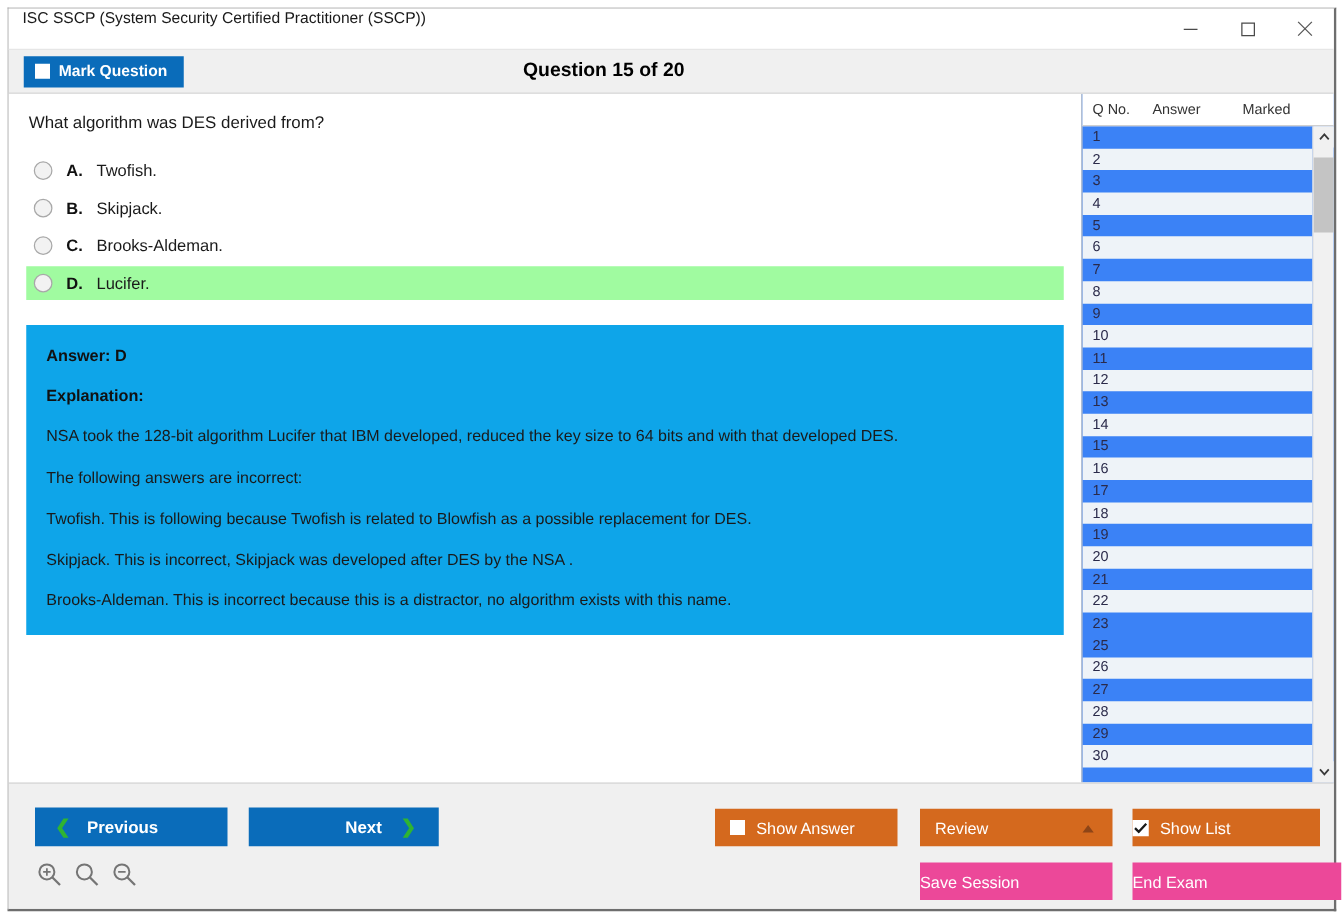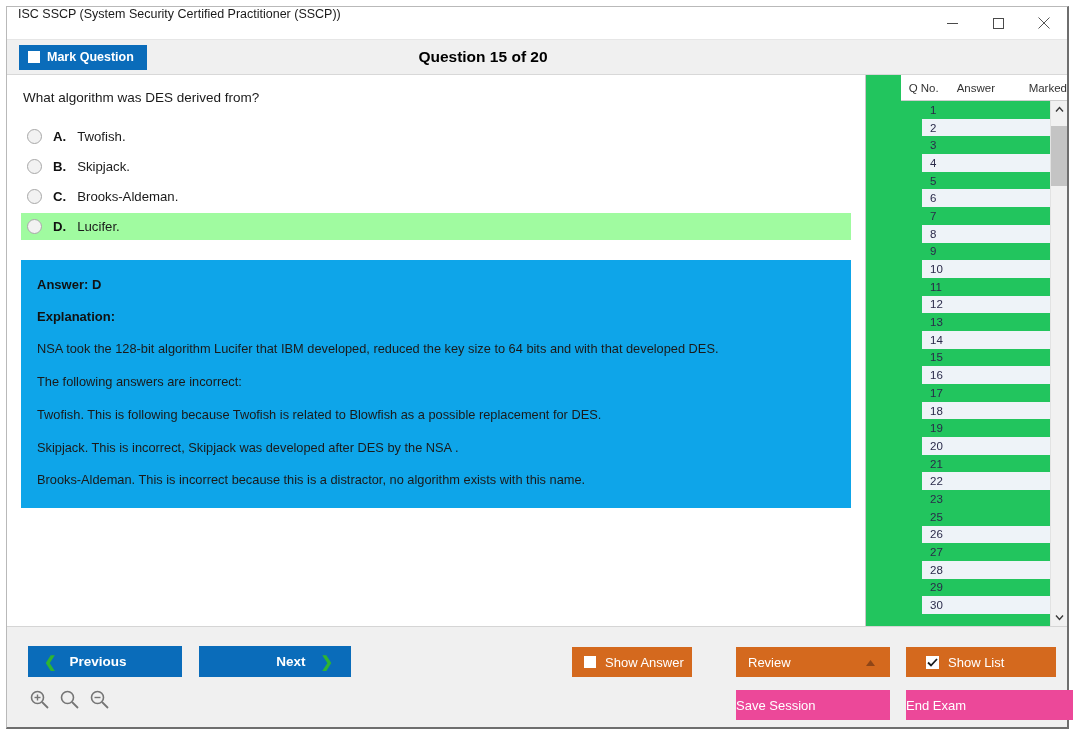--- a/index.html
+++ b/index.html
@@ -175,23 +175,22 @@
   }
   .ans-line:last-child { margin-bottom: 0; }
 
   
   #list-panel {
     width: 202px;
     flex: 0 0 202px;
     border-left: 1px solid #c8c8c8;
     display: flex;
     flex-direction: column;
-    background: #22c55e;
+    background: #3b82f6;
     margin-top: 0;
-    align-items: flex-end;
   }
   #list-header {
     display: flex;
     height: 26px;
     align-items: center;
     border-bottom: 1px solid #cfcfcf;
     background: #ffffff;
     font-size: 11.5px;
     color: #333333;
     flex: 0 0 auto;
@@ -289,23 +288,23 @@
     background: #d4691e;
     color: #ffffff;
     border: none;
     font-size: 13px;
     font-family: "Liberation Sans", sans-serif;
     display: flex;
     align-items: center;
     cursor: pointer;
   }
 
-  #bo-show-answer { left: 565px; top: 20px; width: 120px; gap: 9px; padding-left: 12px; }
+  #bo-show-answer { left: 565px; top: 20px; width: 146px; gap: 9px; padding-left: 12px; }
   #bo-review { left: 729px; top: 20px; width: 154px; padding-left: 12px; justify-content: space-between; padding-right: 14px; }
-  #bo-show-list { left: 899px; top: 20px; width: 150px; gap: 9px; padding-left: 20px; }
+  #bo-show-list { left: 899px; top: 20px; width: 150px; gap: 9px; padding-left: 0; }
 
   .cb-checked {
     width: 13px; height: 13px;
     background: #ffffff;
     display: flex;
     align-items: center;
     justify-content: center;
     flex: 0 0 auto;
   }
   .cb-checked svg { display: block; }

